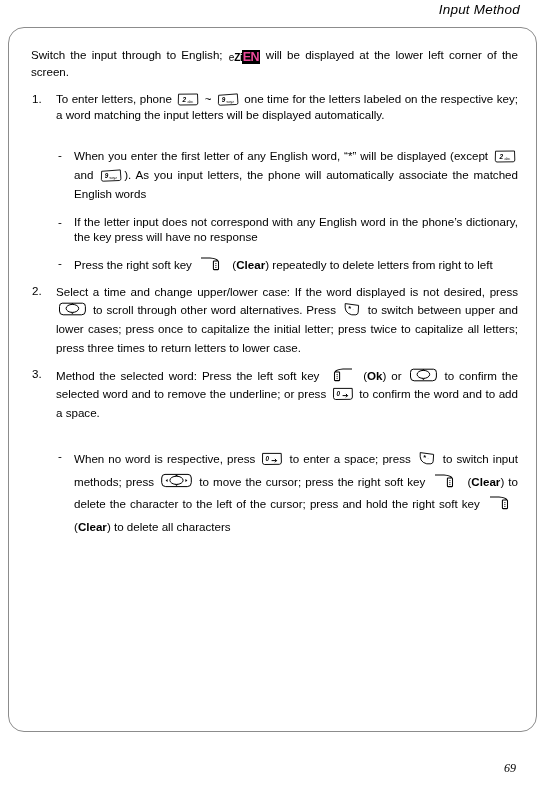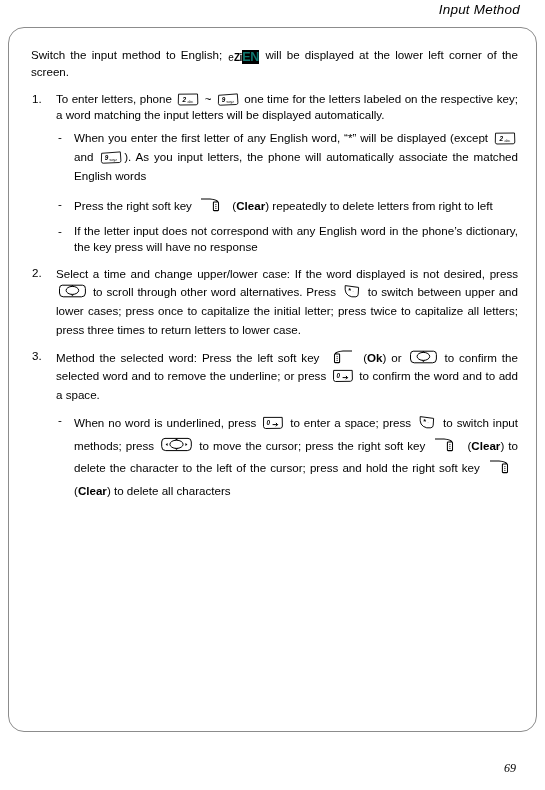--- a/index.html
+++ b/index.html
@@ -79,21 +79,21 @@
   }
   .step-text {
     text-align: justify;
     text-justify: inter-word;
     line-height: 1.35;
   }
   .step-text.semiloose { line-height: 1.62; }
 
   ul.subs {
     list-style: none;
-    margin: 7px 0 0 0;
+    margin: 25px 0 0 0;
     padding: 0;
   }
   ul.subs > li {
     position: relative;
     padding-left: 18px;
     margin-bottom: 10px;
   }
   ul.subs > li::before {
     content: "-";
     position: absolute;
@@ -132,21 +132,21 @@
     font-size: 10px;
     font-weight: normal;
   }
   .ezien .zi {
     font-weight: bold;
     font-size: 10px;
     letter-spacing: -0.5px;
   }
   .ezien .en {
     background: #000000;
-    color: #0f766e;
+    color: #ec4899;
     font-weight: bold;
     font-size: 12.5px;
     letter-spacing: -0.5px;
     padding: 0 0.5px;
   }
 
   
   .page-number {
     position: absolute;
     right: 29px;
@@ -157,21 +157,21 @@
   }
 </style>
 </head>
 <body>
 
 <div class="page-header">Input Method</div>
 
 <div class="content-frame">
   <div class="content-inner">
 
-    <p class="lead-para"><span>Switch the input method to English; </span><span class="ezien"><span class="e-lower">e</span><span class="zi">Zi</span><span class="en">EN</span></span><span> will be displayed at the lower left corner of the screen.</span></p>
+    <p class="lead-para"><span>Switch the input through to English; </span><span class="ezien"><span class="e-lower">e</span><span class="zi">Zi</span><span class="en">EN</span></span><span> will be displayed at the lower left corner of the screen.</span></p>
 
     <ol class="steps">
 
       <li>
         <div class="step-text"><span>To enter letters, phone </span><span class="keyicon">
             <svg width="22" height="13" viewBox="0 0 22 13">
               <path d="M1.5 1.2 L20.5 1 L20.8 10 Q20.8 11.6 19.2 11.8 L3 12 Q1.4 11.9 1.3 10.3 Z" fill="#ffffff" stroke="#000000" stroke-width="0.9"></path>
               <text x="5.5" y="9" font-family="Liberation Sans, sans-serif" font-size="6.5" font-weight="bold" font-style="italic" fill="#000000">2</text>
               <text x="10.5" y="9.5" font-family="Liberation Sans, sans-serif" font-size="3.6" fill="#000000">abc</text>
             </svg>
@@ -192,35 +192,35 @@
                   <text x="5.5" y="9" font-family="Liberation Sans, sans-serif" font-size="6.5" font-weight="bold" font-style="italic" fill="#000000">2</text>
                   <text x="10.5" y="9.5" font-family="Liberation Sans, sans-serif" font-size="3.6" fill="#000000">abc</text>
                 </svg>
               </span><span> and </span><span class="keyicon">
                 <svg width="22" height="13" viewBox="0 0 22 13">
                   <path d="M1.6 2.3 L20.3 0.9 L20.9 9.6 Q21 11.2 19.4 11.5 L3.2 12.2 Q1.6 12.1 1.4 10.5 Z" fill="#ffffff" stroke="#000000" stroke-width="0.9"></path>
                   <text x="4.8" y="9.3" font-family="Liberation Sans, sans-serif" font-size="6.3" font-weight="bold" font-style="italic" fill="#000000">9</text>
                   <text x="9.6" y="9.6" font-family="Liberation Sans, sans-serif" font-size="3.3" fill="#000000">wxyz</text>
                 </svg>
               </span><span>). As you input letters, the phone will automatically associate the matched English words</span></div>
+          </li>
+
+          <li>
+            <div class="sub-text">If the letter input does not correspond with any English word in the phone’s dictionary, the key press will have no response</div>
           </li>
 
           <li>
             <div class="sub-text"><span>Press the right soft key </span><span class="keyicon">
                 <svg width="30" height="17" viewBox="0 0 30 17">
                   <path d="M4 3 L13 3 Q20 3.4 21.5 6.6 L21.5 14 Q21.5 14.6 20.9 14.6 L17 14.6 Q16.4 14.6 16.4 14 L16.4 6.6 Q16.4 6 17 6 L20.8 6" fill="none" stroke="#000000" stroke-width="1.05" stroke-linejoin="round"></path>
                   <circle cx="18.9" cy="8.6" r="0.62" fill="#000000"></circle>
                   <circle cx="18.9" cy="10.6" r="0.62" fill="#000000"></circle>
                   <circle cx="18.9" cy="12.5" r="0.62" fill="#000000"></circle>
                 </svg>
               </span><span> (</span><b>Clear</b><span>) repeatedly to delete letters from right to left</span></div>
-          </li>
-
-          <li>
-            <div class="sub-text">If the letter input does not correspond with any English word in the phone’s dictionary, the key press will have no response</div>
           </li>
 
         </ul>
       </li>
 
       <li>
         <div class="step-text semiloose"><span>Select a time and change upper/lower case: If the word displayed is not desired, press </span><span class="keyicon">
             <svg width="29" height="16" viewBox="0 0 29 16">
               <path d="M4.2 2.2 L24.5 2.2 Q27.4 2.2 27.4 5.5 L27.4 10 Q27.4 13.8 23.6 13.8 L5.2 13.8 Q1.5 13.8 1.5 10 L1.5 5.5 Q1.5 2.2 4.2 2.2 Z" fill="#ffffff" stroke="#000000" stroke-width="1"></path>
               <ellipse cx="14.4" cy="7.4" rx="6.3" ry="4.0" fill="#ffffff" stroke="#000000" stroke-width="1"></ellipse>
@@ -256,21 +256,21 @@
           </span><span> to confirm the selected word and to remove the underline; or press </span><span class="keyicon">
             <svg width="22" height="14" viewBox="0 0 22 14">
               <path d="M1.6 1.4 L20.2 1.4 L20.4 10 Q20.4 12 18.4 12.3 L3.6 12.5 Q1.6 12.3 1.5 10.4 Z" fill="#ffffff" stroke="#000000" stroke-width="0.95"></path>
               <text x="4.6" y="9.4" font-family="Liberation Sans, sans-serif" font-size="6.4" font-weight="bold" font-style="italic" fill="#000000">0</text>
               <path d="M10.6 8.6 L15.6 8.6 M15.6 8.6 L13.9 6.9 M15.6 8.6 L13.9 10.3" stroke="#000000" stroke-width="1" fill="none"></path>
             </svg>
           </span><span> to confirm the word and to add a space.</span></div>
 
         <ul class="subs">
           <li>
-            <div class="sub-text loose"><span>When no word is underlined, press </span><span class="keyicon">
+            <div class="sub-text loose"><span>When no word is respective, press </span><span class="keyicon">
                 <svg width="22" height="14" viewBox="0 0 22 14">
                   <path d="M1.6 1.4 L20.2 1.4 L20.4 10 Q20.4 12 18.4 12.3 L3.6 12.5 Q1.6 12.3 1.5 10.4 Z" fill="#ffffff" stroke="#000000" stroke-width="0.95"></path>
                   <text x="4.6" y="9.4" font-family="Liberation Sans, sans-serif" font-size="6.4" font-weight="bold" font-style="italic" fill="#000000">0</text>
                   <path d="M10.6 8.6 L15.6 8.6 M15.6 8.6 L13.9 6.9 M15.6 8.6 L13.9 10.3" stroke="#000000" stroke-width="1" fill="none"></path>
                 </svg>
               </span><span> to enter a space; press </span><span class="keyicon">
                 <svg width="20" height="15" viewBox="0 0 20 15">
                   <path d="M3.2 1.6 L16.6 3.4 L16.2 10.2 Q16.1 12.4 13.9 12.8 Q9.4 13.5 6.3 11.4 Q3.4 9.4 3.2 5.8 Z" fill="#ffffff" stroke="#000000" stroke-width="0.95"></path>
                   <text x="6.3" y="9.2" font-family="Liberation Sans, sans-serif" font-size="7.5" font-weight="bold" fill="#000000">*</text>
                   <text x="10.4" y="9.4" font-family="Liberation Sans, sans-serif" font-size="3.3" fill="#000000">·</text>

